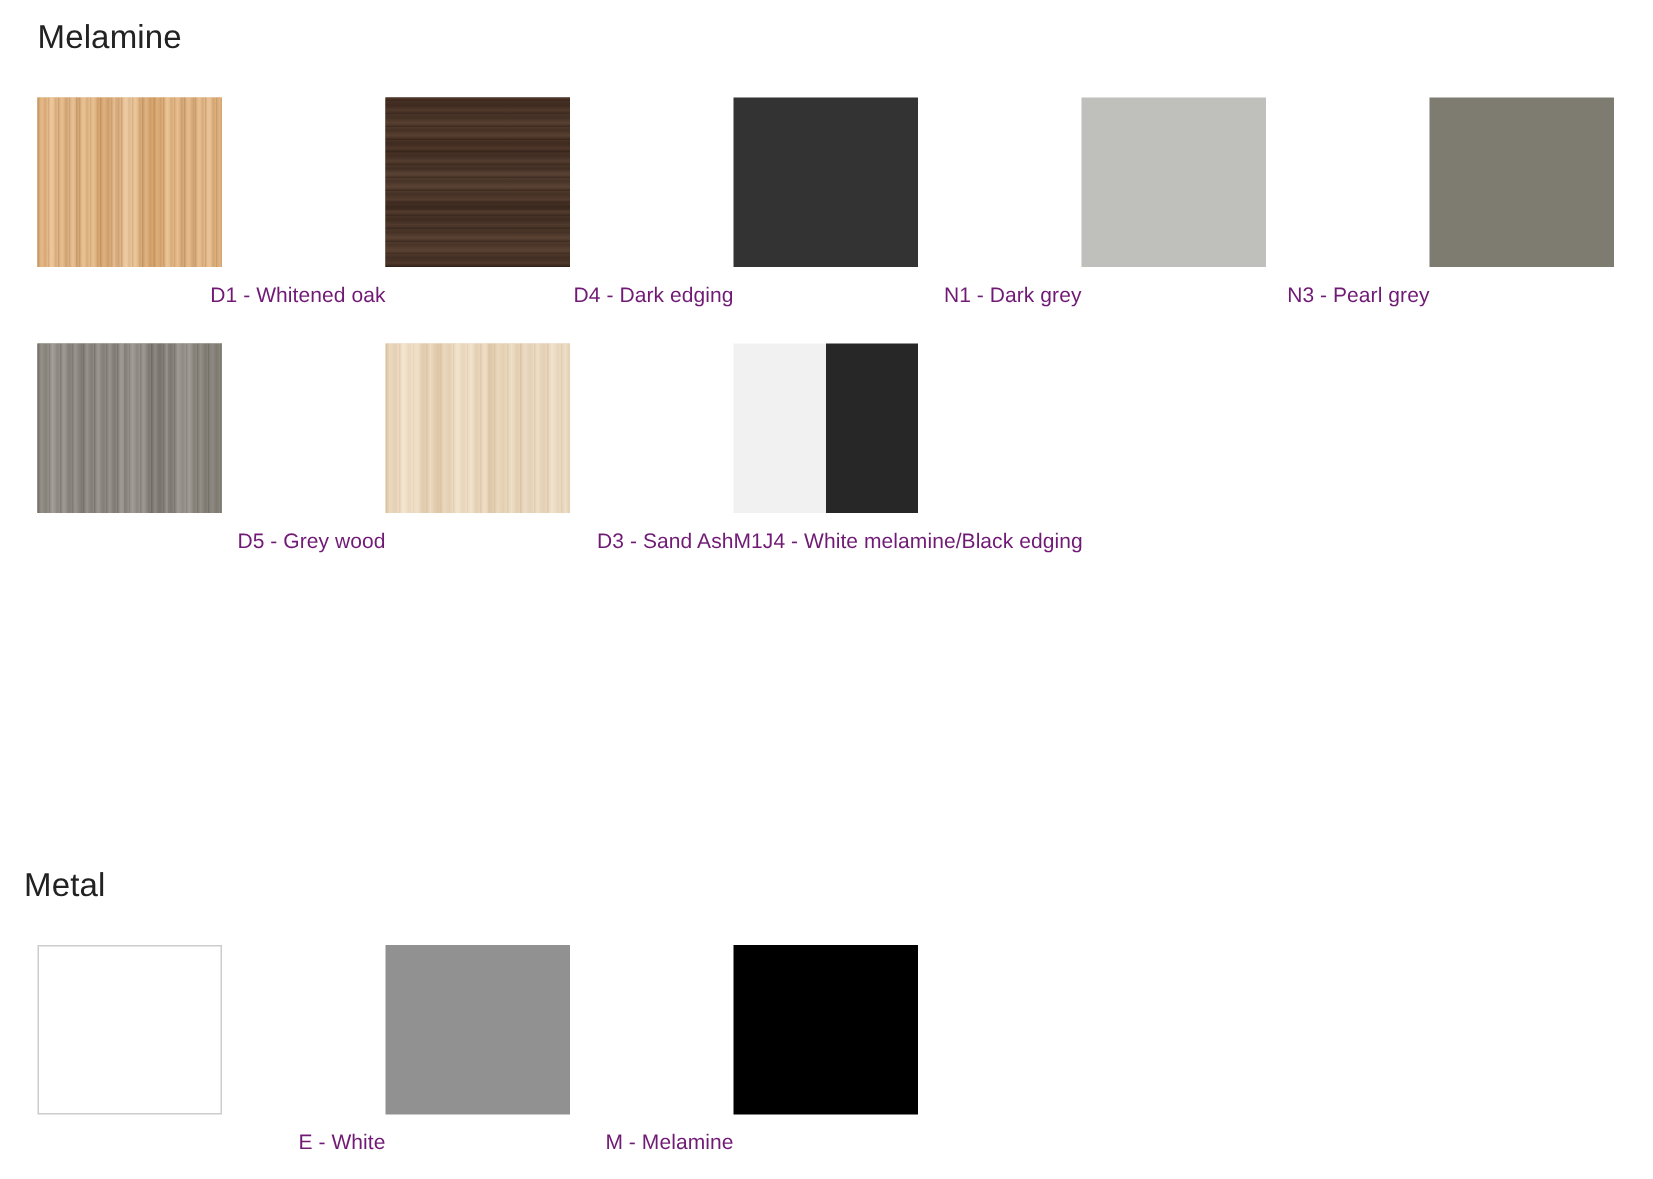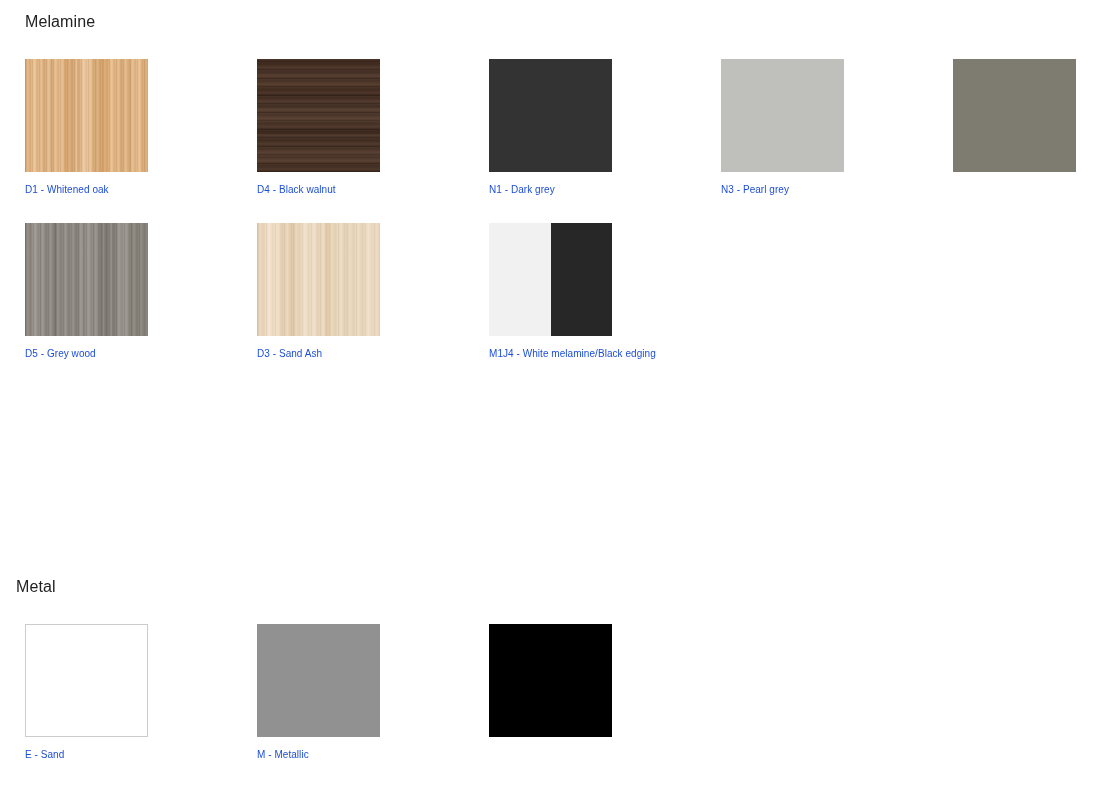--- a/index.html
+++ b/index.html
@@ -20,21 +20,21 @@
     position: relative;
     width: 1102px;
     height: 786px;
     box-sizing: border-box;
   }
   .section { position: absolute; left: 0; width: 1102px; }
   #section-melamine { top: 0; }
   #section-metal { top: 565px; }
 
   .section-title {
-    font-size: 16px;
+    font-size: 22px;
     font-weight: 400;
     color: #222222;
     letter-spacing: 0.1px;
     margin: 0;
     padding: 0 0 0 25px;
     line-height: 1;
   }
   #section-melamine .section-title { padding-top: 14px; }
   #section-metal .section-title { padding-top: 14px; padding-left: 16px; }
 
@@ -57,25 +57,26 @@
     position: relative;
     overflow: hidden;
     box-sizing: border-box;
   }
   .swatch.bordered {
     border: 1px solid #cccccc;
   }
   .swatch-label {
     display: block;
     margin-top: 10px;
-    font-size: 10px;
+    font-size: 14px;
     line-height: 16px;
-    color: #1d4ed8;
+    color: #701a75;
     white-space: nowrap;
     letter-spacing: 0.05px;
+    text-align: right;
   }
 
   
   .tex-d1 {
     background-color: #e2b583;
     background-image:
       repeating-linear-gradient(90deg,
         rgba(120,72,30,0.22) 0px, rgba(120,72,30,0.00) 1.2px,
         rgba(255,232,200,0.20) 2.4px, rgba(120,72,30,0.00) 4px,
         rgba(140,86,38,0.16) 5px, rgba(255,255,255,0.00) 7px),
@@ -165,21 +166,21 @@
 
   <section class="section" id="section-melamine">
     <h2 class="section-title">Melamine</h2>
     <div class="swatch-grid" id="grid-melamine">
         <div class="swatch-cell">
           <div class="swatch tex-d1"></div>
           <span class="swatch-label">D1 - Whitened oak</span>
         </div>
         <div class="swatch-cell">
           <div class="swatch tex-d4"></div>
-          <span class="swatch-label">D4 - Black walnut</span>
+          <span class="swatch-label">D4 - Dark edging</span>
         </div>
         <div class="swatch-cell">
           <div class="swatch" style="background: rgb(51, 51, 51);"></div>
           <span class="swatch-label">N1 - Dark grey</span>
         </div>
         <div class="swatch-cell">
           <div class="swatch" style="background: rgb(191, 192, 187);"></div>
           <span class="swatch-label">N3 - Pearl grey</span>
         </div>
         <div class="swatch-cell">
@@ -198,25 +199,25 @@
           <span class="swatch-label">M1J4 - White melamine/Black edging</span>
         </div>
       </div>
   </section>
 
   <section class="section" id="section-metal">
     <h2 class="section-title">Metal</h2>
     <div class="swatch-grid" id="grid-metal">
         <div class="swatch-cell">
           <div class="swatch bordered" style="background: rgb(255, 255, 255);"></div>
-          <span class="swatch-label">E - Sand</span>
+          <span class="swatch-label">E - White</span>
         </div>
         <div class="swatch-cell">
           <div class="swatch" style="background: rgb(145, 145, 145);"></div>
-          <span class="swatch-label">M - Metallic</span>
+          <span class="swatch-label">M - Melamine</span>
         </div>
         <div class="swatch-cell">
           <div class="swatch" style="background: rgb(0, 0, 0);"></div>
         </div>
       </div>
   </section>
 
 </div>
 
 </body></html>

